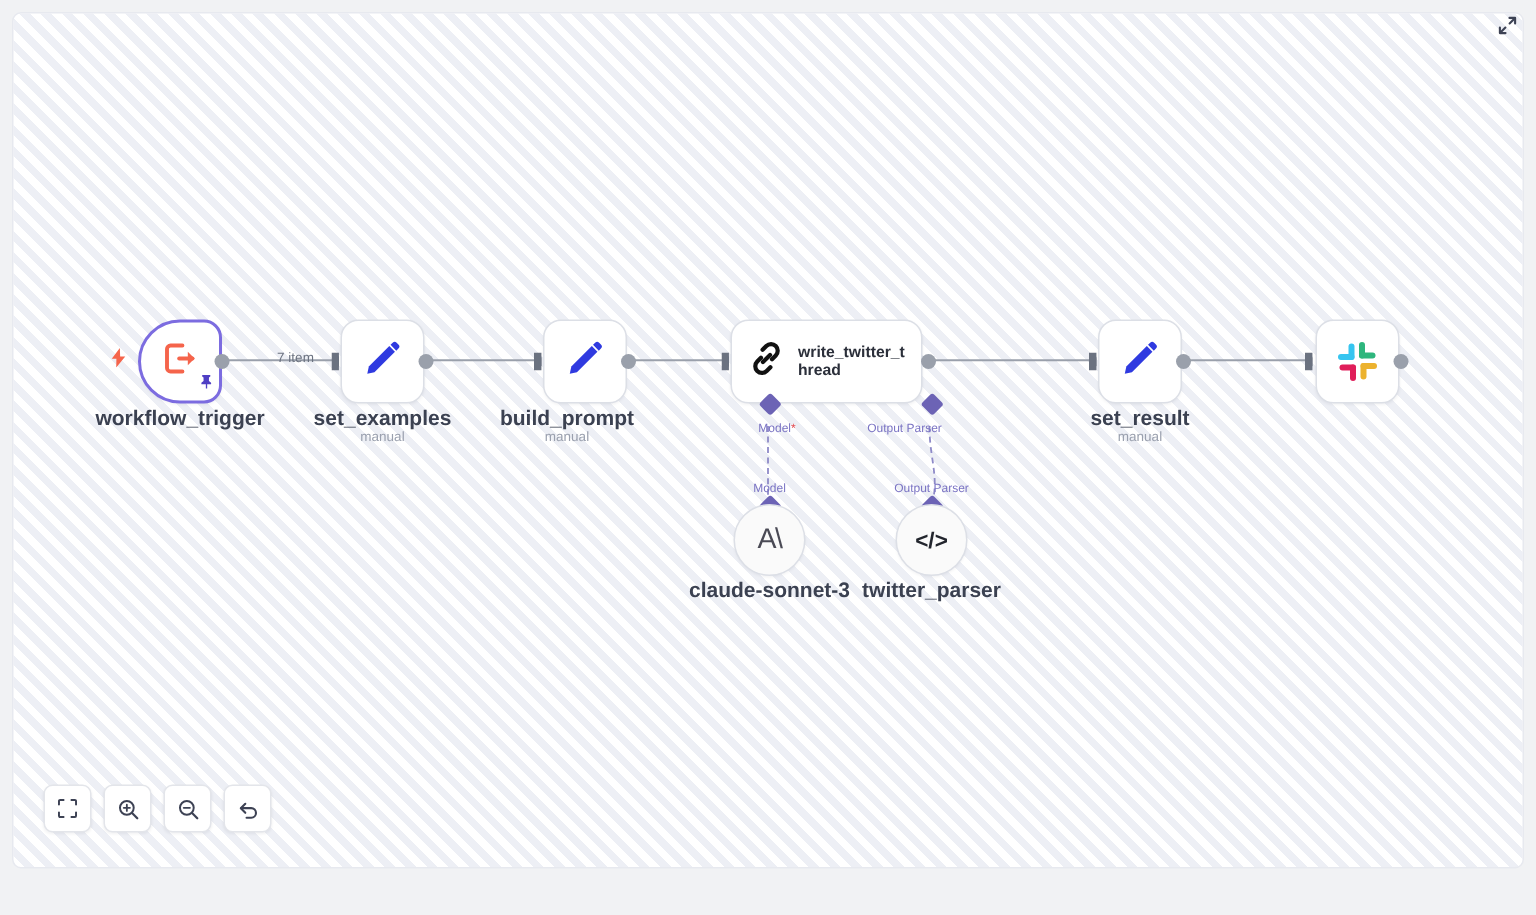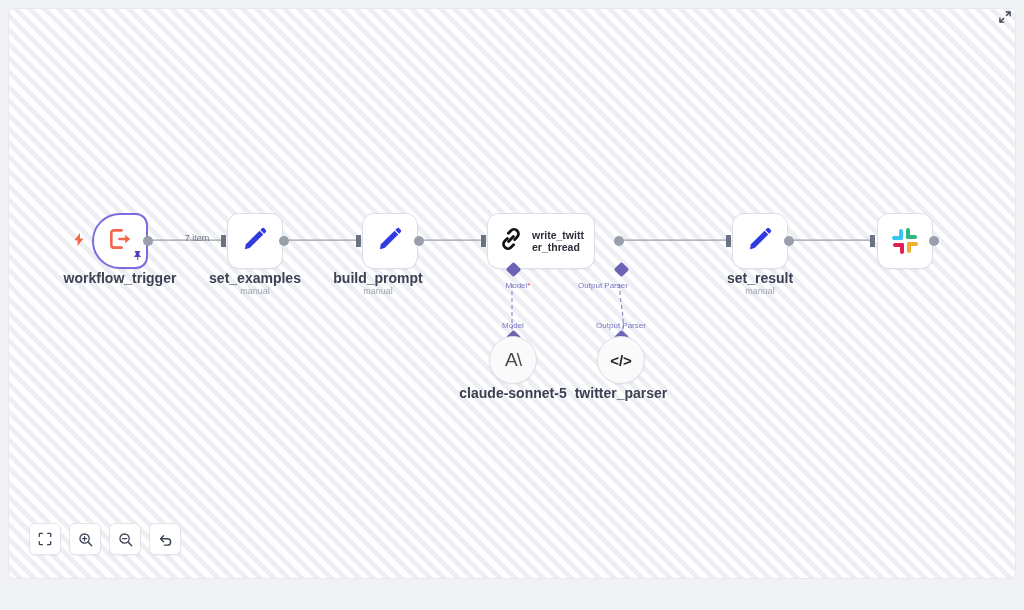--- a/index.html
+++ b/index.html
@@ -42,21 +42,21 @@
     display: flex;
     align-items: center;
     justify-content: center;
     background: #fff;
     border: 1px solid #dcdfe6;
     border-radius: 12px;
     box-shadow: 0 1px 2px rgba(20,24,40,.05);
   }
   .node.sq { width: 56px; height: 56px; }
   .node.wide {
-    width: 108px; height: 56px;
+    width: 128px; height: 56px;
     justify-content: flex-start;
     padding: 0 8px 0 10px;
     gap: 8px;
   }
   .node.trigger {
     width: 56px; height: 56px;
     border: 2px solid #7c6ce0;
     border-radius: 28px 12px 12px 28px;
   }
 
@@ -325,21 +325,21 @@
         </span>
       </div>
       <div class="h-out" style="left:920px;top:227px;"></div>
 
       <div class="port-label" style="left:504px;top:312px;">Model</div>
       <div class="h-dia" style="left:499px;top:323px;"></div>
       <div class="cnode" style="left:480px;top:327px;">
         <span style="font-family:'Liberation Sans',sans-serif;font-size:19px;font-weight:400;color:#4a4a55;letter-spacing:-1px;">A\</span>
       </div>
       <div class="cap" style="left:504px;top:377px;">
-        <div class="name">claude-sonnet-5</div>
+        <div class="name">claude-sonnet-3</div>
       </div>
 
       <div class="port-label" style="left:612px;top:312px;">Output Parser</div>
       <div class="h-dia" style="left:607px;top:323px;"></div>
       <div class="cnode" style="left:588px;top:327px;">
         <span style="font-family:'Liberation Sans',sans-serif;font-size:15px;font-weight:700;color:#22252d;">&lt;/&gt;</span>
       </div>
       <div class="cap" style="left:612px;top:377px;">
         <div class="name">twitter_parser</div>
       </div>

